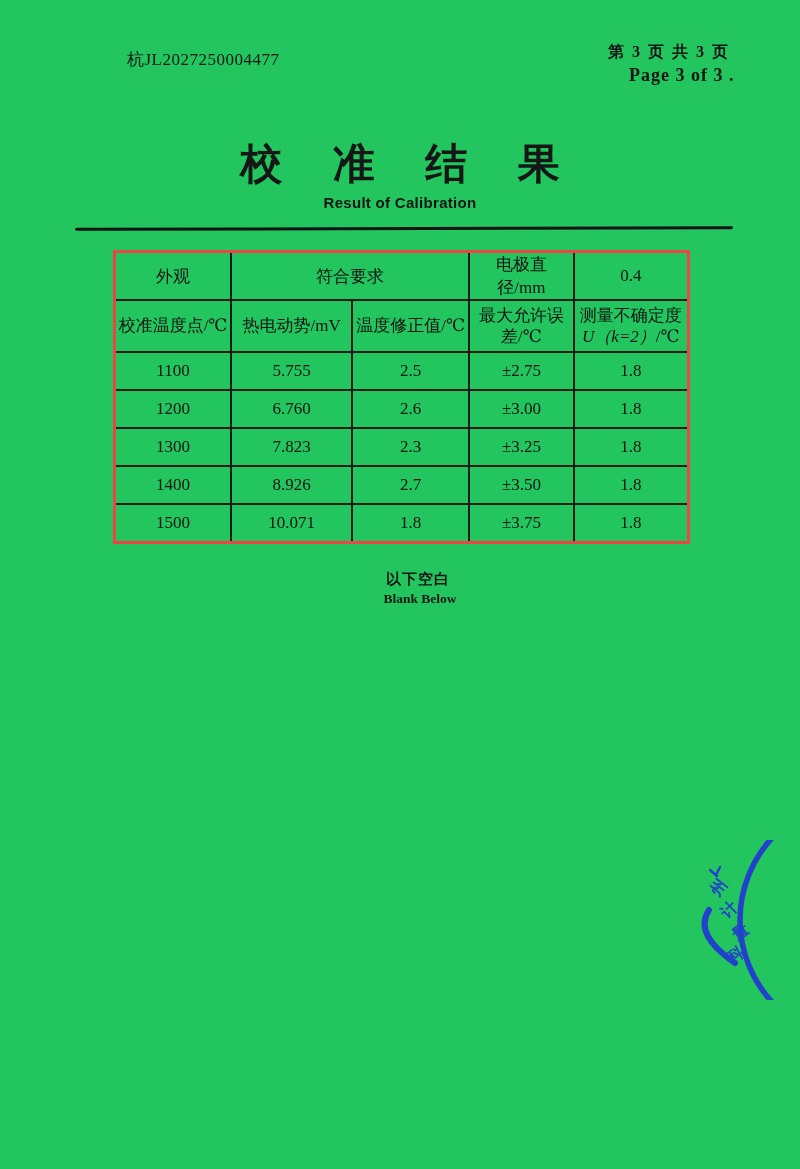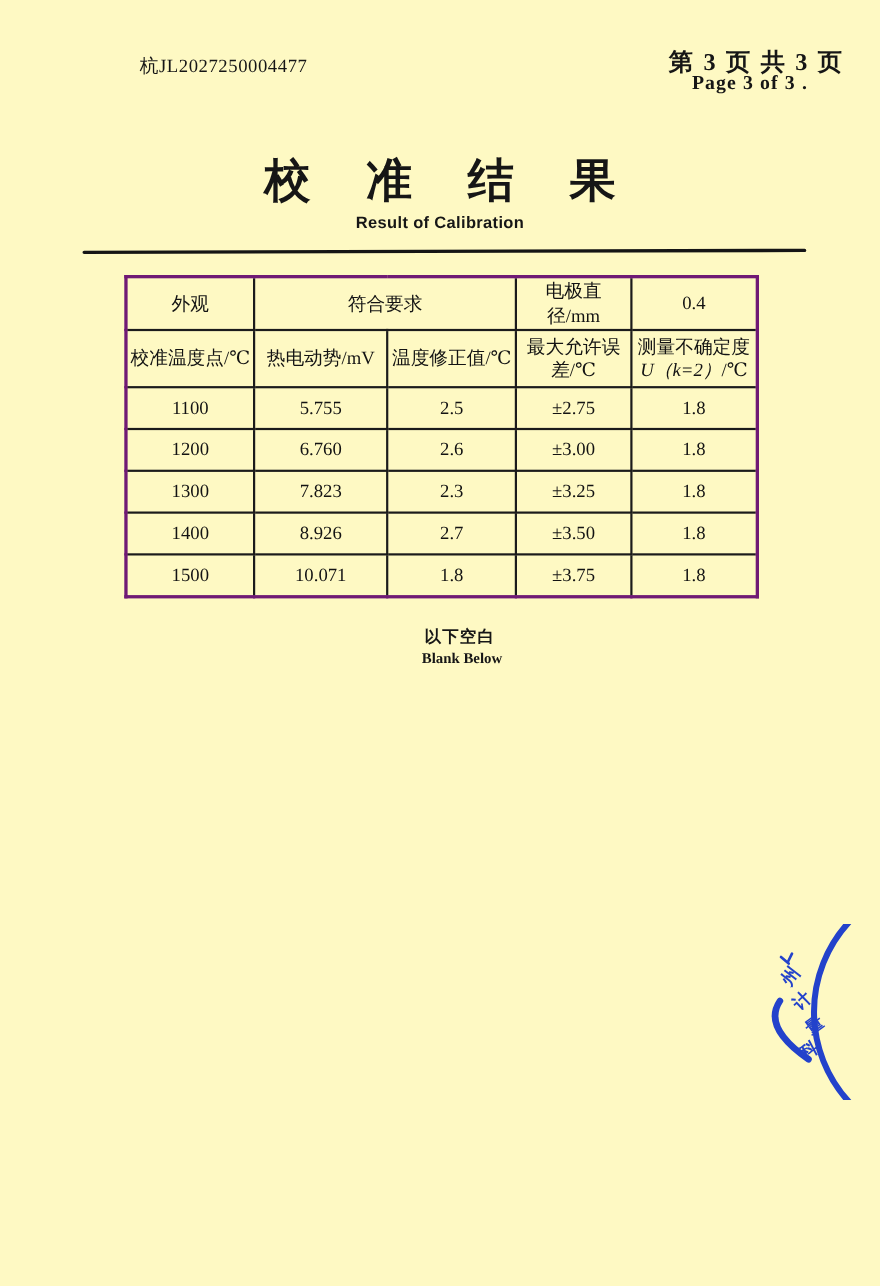--- a/index.html
+++ b/index.html
@@ -1,47 +1,47 @@
 <!DOCTYPE html>
 <html><head>
 <meta charset="utf-8">
 <style>
   html,body{margin:0;padding:0;background:#e8e8e8;}
   .page{
     position:relative;
     width:800px;height:1169px;
-    background:#fef9c3;
+    background:#22c55e;
     overflow:hidden;
     font-family:"Liberation Serif","DejaVu Serif",serif;
     color:#161616;
   }
   .abs{position:absolute;}
 
   
   .cert-no{left:127px;top:48px;font-size:17px;letter-spacing:0.5px;}
-  .page-cn{left:608px;top:42px;font-size:22px;font-weight:600;letter-spacing:2px;white-space:nowrap;}
+  .page-cn{left:608px;top:42px;font-size:16px;font-weight:600;letter-spacing:2px;white-space:nowrap;}
   .page-en{left:629px;top:65px;font-size:18px;font-weight:bold;letter-spacing:1px;white-space:nowrap;}
 
   
   .title-cn{left:0;top:136px;width:800px;text-align:center;font-size:42px;font-weight:bold;letter-spacing:20px;text-indent:20px;}
   .title-en{left:0;top:194px;width:800px;text-align:center;font-size:15px;font-weight:bold;font-family:"Liberation Sans","DejaVu Sans",sans-serif;letter-spacing:0.3px;}
   .rule{left:75px;top:227px;width:658px;height:3px;background:#151515;border-radius:2px;transform:rotate(-0.15deg);}
 
   
   .cal-table{
     position:absolute;left:113px;top:250px;width:577px;
     border-collapse:collapse;table-layout:fixed;
     font-size:17px;color:#131313;
   }
   .cal-table td{
     border:2px solid #1b1b1b;
     text-align:center;vertical-align:middle;
     padding:0 2px;height:36px;
   }
-  .cal-table{border:3px solid #701a75;padding-left:38px;}
+  .cal-table{border:3px solid #ef4444;padding-left:38px;}
   .cal-table tr.r-top td{height:38px;}
   .cal-table tr.r-head td{height:50px;line-height:1.25;}
   .em{font-style:italic;}
 
   
   .note{left:113px;top:529px;font-size:17px;font-weight:600;letter-spacing:0.5px;}
   .blank-cn{left:0;top:570px;width:836px;text-align:center;font-size:15px;font-weight:600;letter-spacing:1px;}
   .blank-en{left:0;top:591px;width:840px;text-align:center;font-size:13.5px;font-weight:bold;}
 
   

